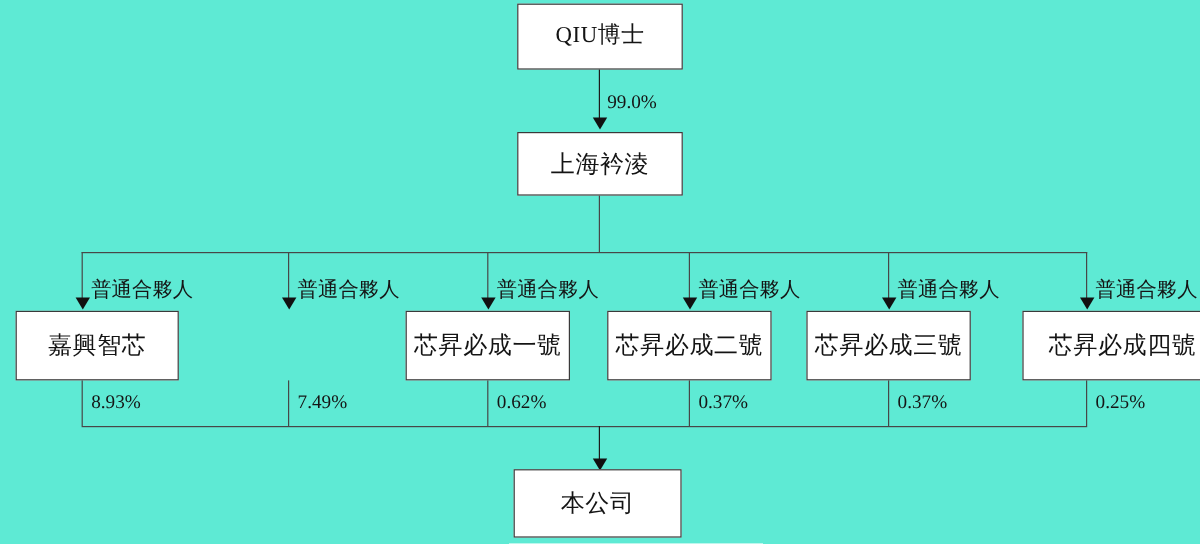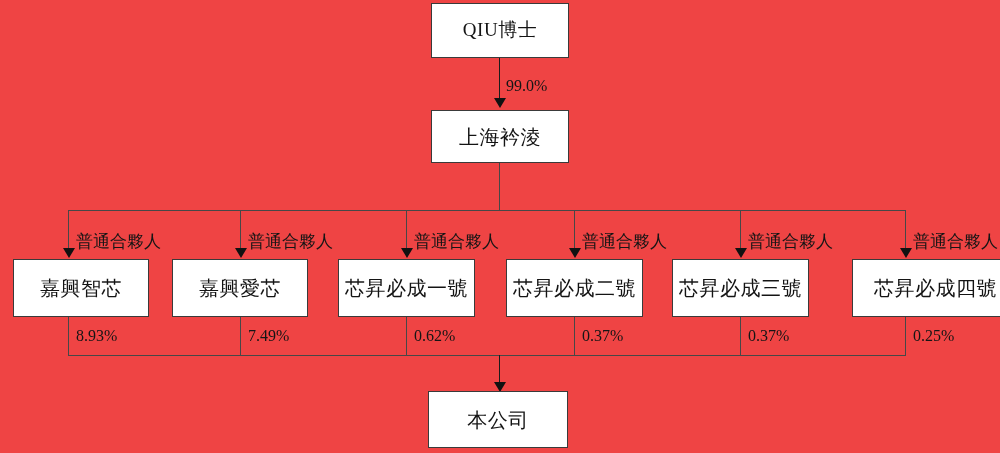--- a/index.html
+++ b/index.html
@@ -8,21 +8,21 @@
     background: #ffffff;
   }
   body {
     font-family: "Liberation Serif", "DejaVu Serif", serif;
     color: #1a1a1a;
   }
   #chart-root {
     position: relative;
     width: 1000px;
     height: 453px;
-    background: #ef4444;
+    background: #5eead4;
     overflow: hidden;
   }
   .node-box {
     position: absolute;
     box-sizing: border-box;
     border: 1.4px solid #3a3a3a;
     background: #ffffff;
     display: flex;
     align-items: center;
     justify-content: center;
@@ -104,23 +104,20 @@
   <div class="edge-label" style="left:76px;  top:233px;">普通合夥人</div>
   <div class="edge-label" style="left:248px; top:233px;">普通合夥人</div>
   <div class="edge-label" style="left:414px; top:233px;">普通合夥人</div>
   <div class="edge-label" style="left:582px; top:233px;">普通合夥人</div>
   <div class="edge-label" style="left:748px; top:233px;">普通合夥人</div>
   <div class="edge-label" style="left:913px; top:233px;">普通合夥人</div>
 
   <div class="node-box" style="left:13px;   top:259px; width:136px; height:58px;">
     <span>嘉興智芯</span>
   </div>
-  <div class="node-box" style="left:172px; top:259px; width:136px; height:58px;">
-    <span>嘉興愛芯</span>
-  </div>
   <div class="node-box" style="left:506px; top:259px; width:137px; height:58px;">
     <span>芯昇必成二號</span>
   </div>
   <div class="node-box" style="left:338px; top:259px; width:137px; height:58px;">
     <span>芯昇必成一號</span>
   </div>
   <div class="node-box" style="left:672px; top:259px; width:137px; height:58px;">
     <span>芯昇必成三號</span>
   </div>
   <div class="node-box" style="left:852px; top:259px; width:167px; height:58px;text-align:right;">

